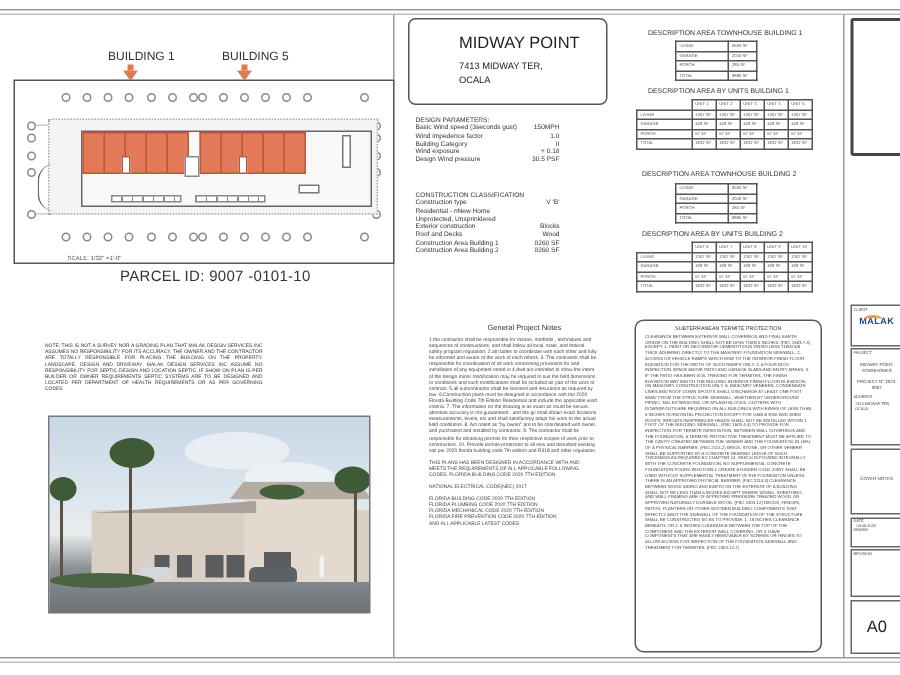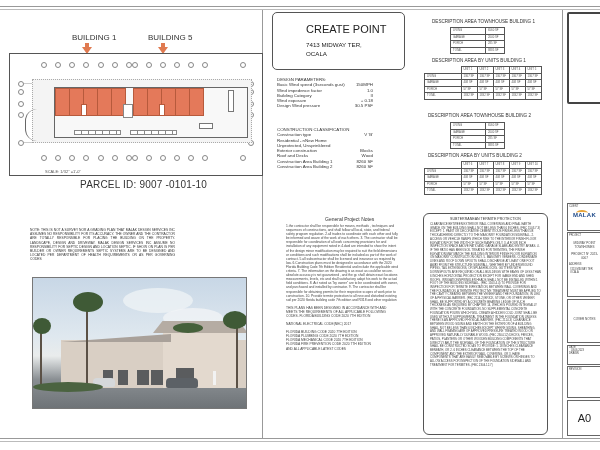--- a/index.html
+++ b/index.html
@@ -160,21 +160,21 @@
   <div class="abs" style="left:203px;top:45px;width:2px;height:65px;background:#5b5146;"></div>
   <div class="abs" style="left:190px;top:33px;width:24px;height:18px;background:#3f5a36;border-radius:50%;"></div>
   <div class="abs" style="left:140px;top:45px;width:30px;height:10px;background:#45603a;border-radius:50%;"></div>
 
   <div class="abs" style="left:180px;top:93px;width:3px;height:14px;background:#f2f2f2;"></div>
 
   <div class="abs" style="left:0;top:104px;width:70px;height:10px;background:#4b6340;border-radius:50%;"></div>
 </div>
 
 <div class="abs title-box"></div>
-<div class="abs title-main">CREATE POINT</div>
+<div class="abs title-main">MIDWAY POINT</div>
 <div class="abs title-sub">
   <div>7413 MIDWAY TER,</div>
   <div>OCALA</div>
 </div>
 
 <div class="abs params" style="left:277px;top:77px;">
   <div>DESIGN PARAMETERS:</div>
   <div class="dotrow">
       <span class="lbl">Basic Wind speed (3seconds gust)</span>
       <span>150MPH</span>

